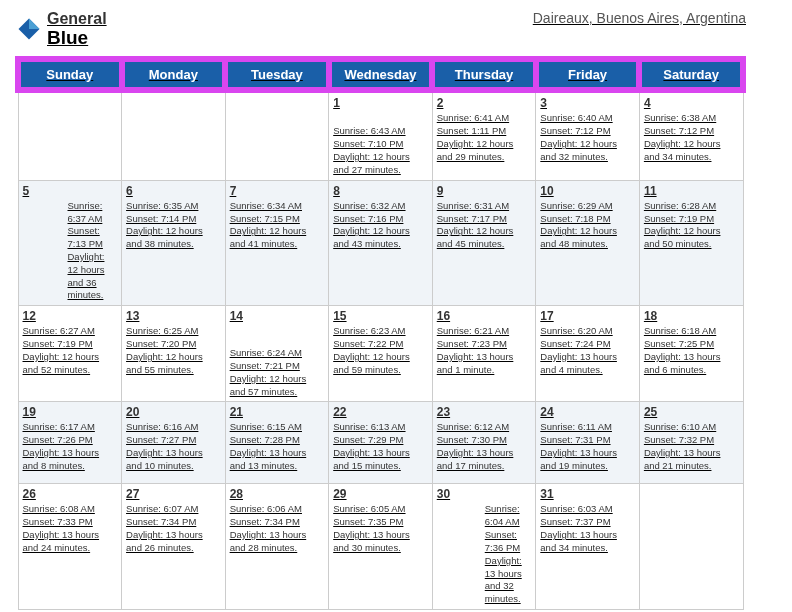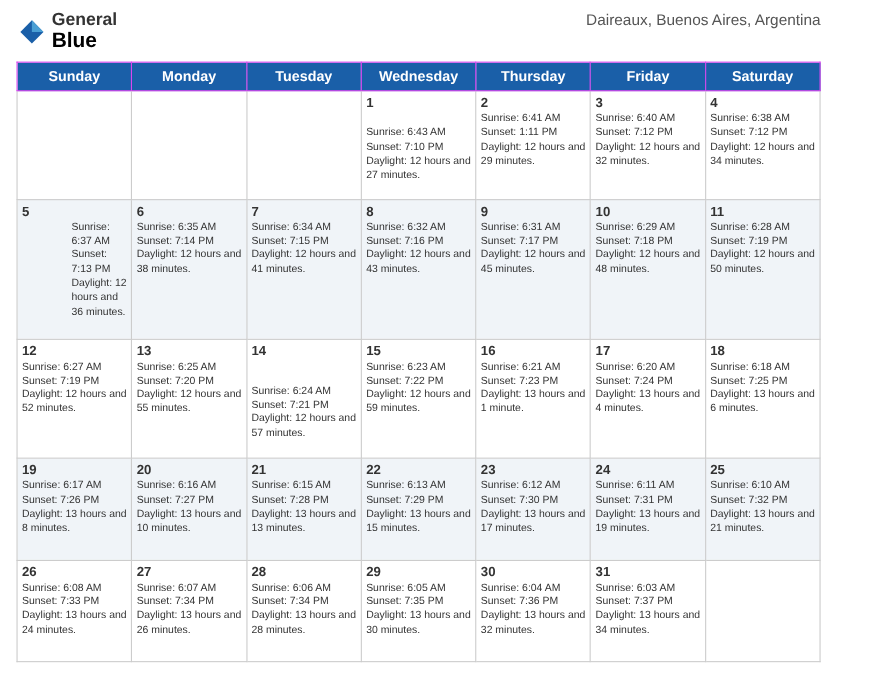--- a/index.html
+++ b/index.html
@@ -9,20 +9,21 @@
       width: 792px;
       height: 612px;
       overflow: hidden;
     }
     .page {
       width: 761px;
       height: 612px;
       padding: 10px 15px;
       display: flex;
       flex-direction: column;
+      text-decoration: underline;
     }
     .header {
       display: flex;
       justify-content: space-between;
       align-items: flex-start;
       margin-bottom: 8px;
     }
     .logo {
       display: flex;
       align-items: center;
@@ -65,21 +66,21 @@
       width: 100%;
       table-layout: fixed;
     }
     .calendar th {
       background: #1a5fa8;
       color: #fff;
       text-align: center;
       padding: 5px 3px;
       font-size: 13px;
       font-weight: bold;
-      border: 1px solid #d946ef;
+      border: 6px solid #d946ef;
     }
     .calendar td {
       border: 1px solid #ccc;
       vertical-align: top;
       padding: 3px 4px;
       font-size: 10px;
       color: #333;
       width: calc(100% / 7);
       height: 82px;
     }
@@ -320,21 +321,21 @@
 Daylight: 13 hours and 28 minutes.</div>
           </td>
           <td>
             <span class="day-number">29</span>
             <div class="day-info" style="white-space: pre-line;">Sunrise: 6:05 AM
 Sunset: 7:35 PM
 Daylight: 13 hours and 30 minutes.</div>
           </td>
           <td>
             <span class="day-number">30</span>
-            <div class="day-info" style="white-space: pre-line;">Sunrise: 6:04 AM
+            <div class="day-info" style="white-space: pre-line; margin-left: 48px;">Sunrise: 6:04 AM
 Sunset: 7:36 PM
 Daylight: 13 hours and 32 minutes.</div>
           </td>
           <td>
             <span class="day-number">31</span>
             <div class="day-info" style="white-space: pre-line;">Sunrise: 6:03 AM
 Sunset: 7:37 PM
 Daylight: 13 hours and 34 minutes.</div>
           </td>
           <td class="empty-cell"></td>

